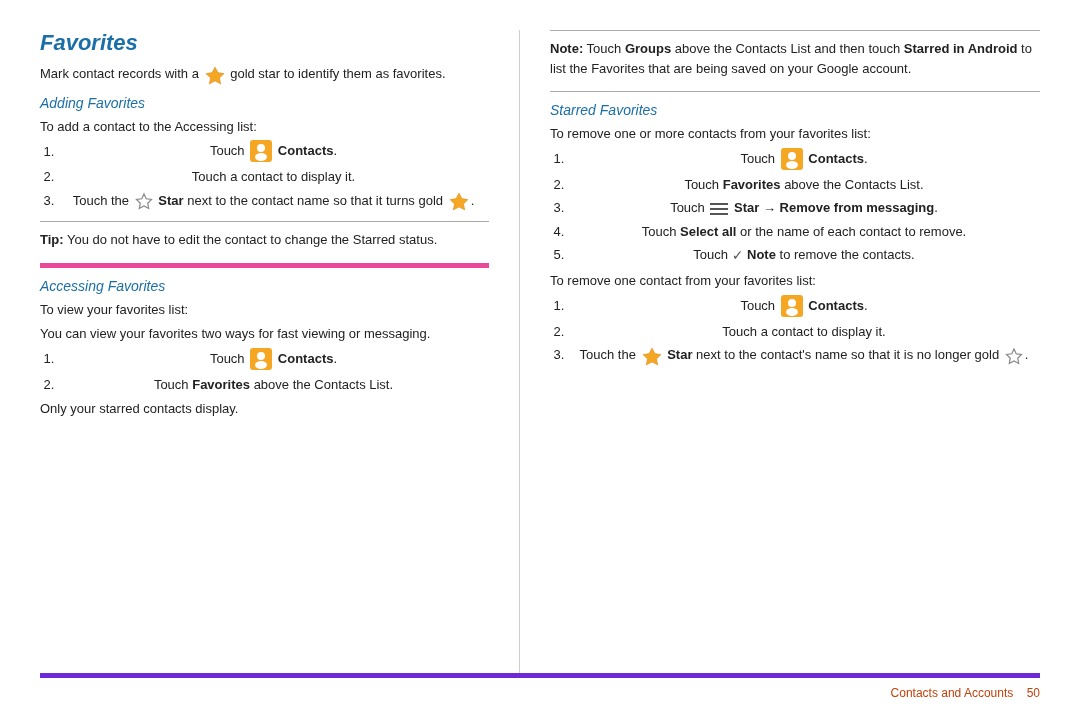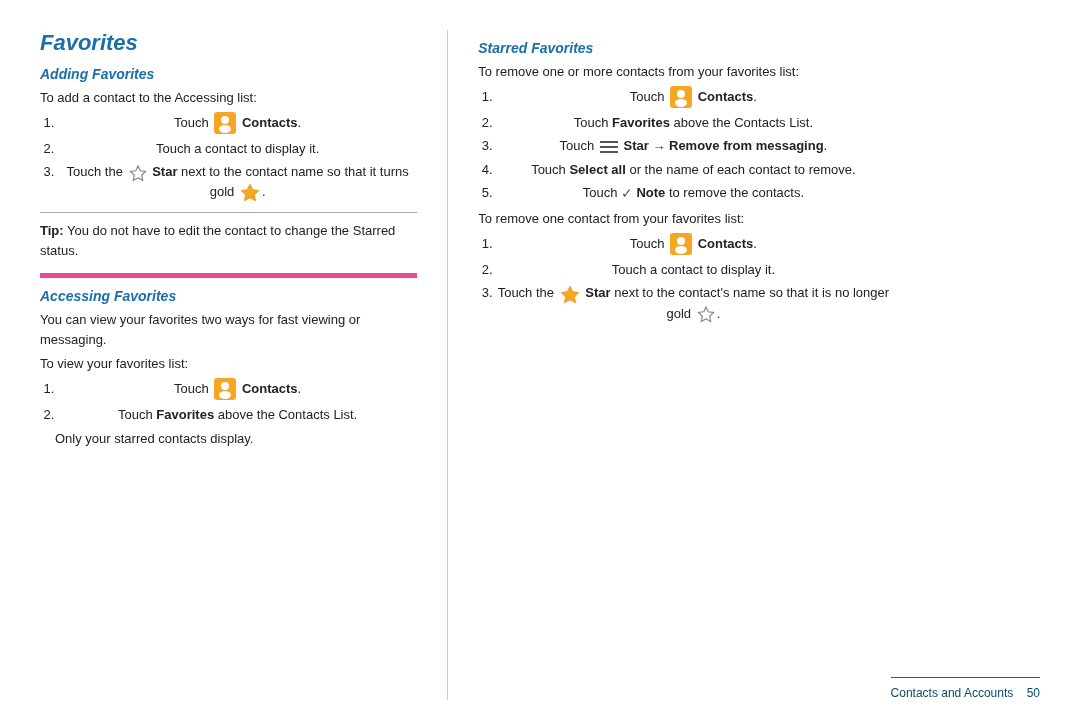--- a/index.html
+++ b/index.html
@@ -11,21 +11,21 @@
       width: 1080px;
       height: 720px;
       overflow: hidden;
       position: relative;
     }
     .page {
       width: 1080px;
       height: 720px;
       padding: 30px 40px 20px 40px;
       display: flex;
-      flex-direction: row;
+      flex-direction: column;
     }
     .two-col {
       display: flex;
       gap: 0;
       flex: 1;
     }
     .col-left {
       width: 48%;
       padding-right: 30px;
       border-right: 1px solid #ccc;
@@ -37,21 +37,21 @@
     h1.page-title {
       font-size: 22px;
       color: #1a6fa8;
       font-weight: bold;
       font-style: italic;
       margin-bottom: 8px;
     }
     h2.section-title {
       font-size: 14px;
       color: #1a6fa8;
-      font-weight: bold;
+      font-weight: normal;
       font-style: italic;
       margin-bottom: 6px;
       margin-top: 10px;
     }
     p {
       margin-bottom: 5px;
       line-height: 1.5;
     }
     ol {
       margin-left: 18px;
@@ -109,38 +109,46 @@
       vertical-align: middle;
     }
     .menu-icon {
       display: inline-block;
       width: 18px;
       height: 14px;
       vertical-align: middle;
       margin: 0 2px;
     }
     .footer {
-      border-top: 1px solid #6d28d9;
+      border-top: 5px solid #6d28d9;
       padding-top: 8px;
       text-align: right;
       font-size: 12px;
-      color: #0c4a6e;
+      color: #c2410c;
       margin-top: auto;
     }
     b { font-weight: bold; }
-    .indent { margin-left: 15px; }
+    .indent { }
   </style>
 </head>
 <body>
 
 <div class="page">
   <div class="two-col">
 
     <div class="col-left">
       <h1 class="page-title">Favorites</h1>
+      <p>
+        Mark contact records with a
+        
+        <svg class="star-gold" viewBox="0 0 20 20">
+          <polygon points="10,2 12.9,7.6 19,8.6 14.5,13 15.8,19 10,16 4.2,19 5.5,13 1,8.6 7.1,7.6" fill="#f5a623" stroke="#d4881a" stroke-width="0.5"></polygon>
+        </svg>
+        gold star to identify them as favorites.
+      </p>
 
       <h2 class="section-title">Adding Favorites</h2>
       <p>To add a contact to the Accessing list:</p>
       <ol>
         <li>
           Touch
           <span class="contacts-icon">
             <svg viewBox="0 0 22 22">
               <rect width="22" height="22" rx="3" fill="#f5a623"></rect>
               <circle cx="11" cy="8" r="4" fill="white"></circle>
@@ -160,40 +168,45 @@
             <polygon points="10,2 12.9,7.6 19,8.6 14.5,13 15.8,19 10,16 4.2,19 5.5,13 1,8.6 7.1,7.6" fill="#f5a623" stroke="#d4881a" stroke-width="0.5"></polygon>
           </svg>.
         </li>
       </ol>
 
       <div class="tip-box">
         <p><b>Tip:</b> You do not have to edit the contact to change the Starred status.</p>
       </div>
 
       <h2 class="section-title">Accessing Favorites</h2>
+      <p>To view your favorites list:</p>
       <p>You can view your favorites two ways for fast viewing or messaging.</p>
-      <p>To view your favorites list:</p>
       <ol>
         <li>
           Touch
           <span class="contacts-icon">
             <svg viewBox="0 0 22 22">
               <rect width="22" height="22" rx="3" fill="#f5a623"></rect>
               <circle cx="11" cy="8" r="4" fill="white"></circle>
               <ellipse cx="11" cy="17" rx="6" ry="4" fill="white"></ellipse>
             </svg>
           </span>
           <b>Contacts</b>.
         </li>
         <li>Touch <b>Favorites</b> above the Contacts List.</li>
       </ol>
       <p class="indent">Only your starred contacts display.</p>
     </div>
 
     <div class="col-right">
+      <div class="note-box">
+        <p>
+          <b>Note:</b> Touch <b>Groups</b> above the Contacts List and then touch <b>Starred in Android</b> to list the Favorites that are being saved on your Google account.
+        </p>
+      </div>
 
       <h2 class="section-title">Starred Favorites</h2>
       <p>To remove one or more contacts from your favorites list:</p>
       <ol>
         <li>
           Touch
           <span class="contacts-icon">
             <svg viewBox="0 0 22 22">
               <rect width="22" height="22" rx="3" fill="#f5a623"></rect>
               <circle cx="11" cy="8" r="4" fill="white"></circle>

